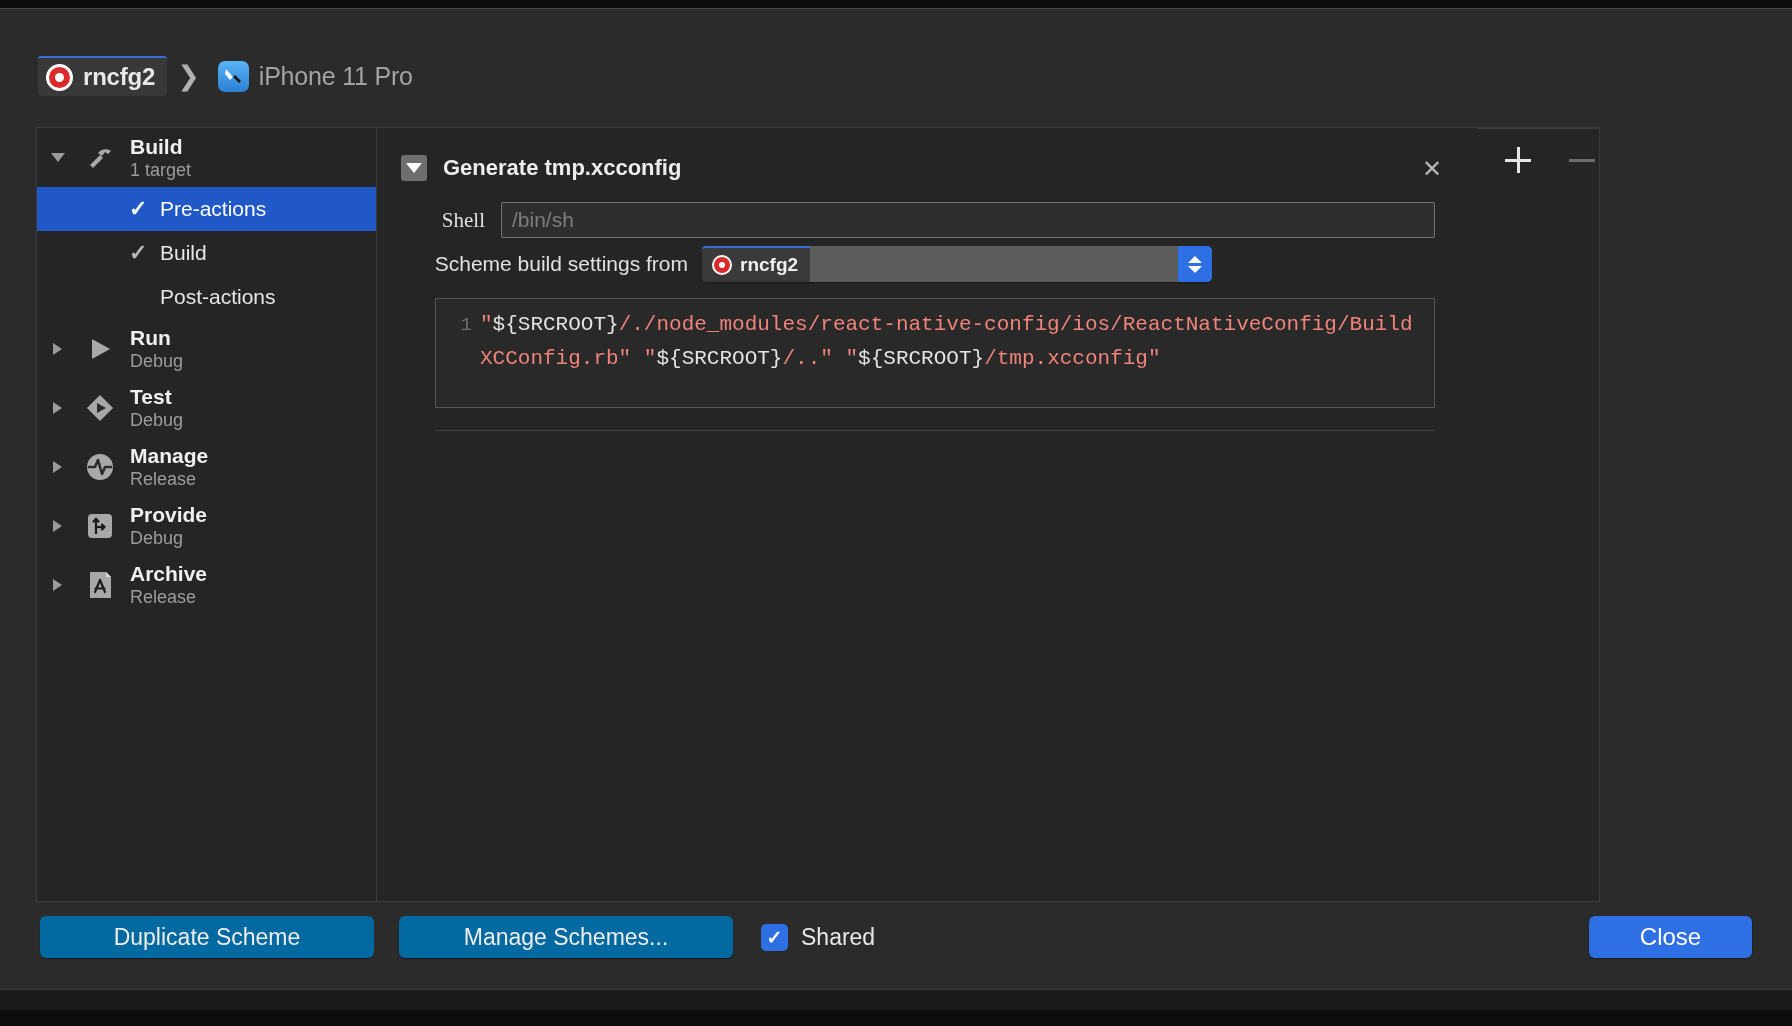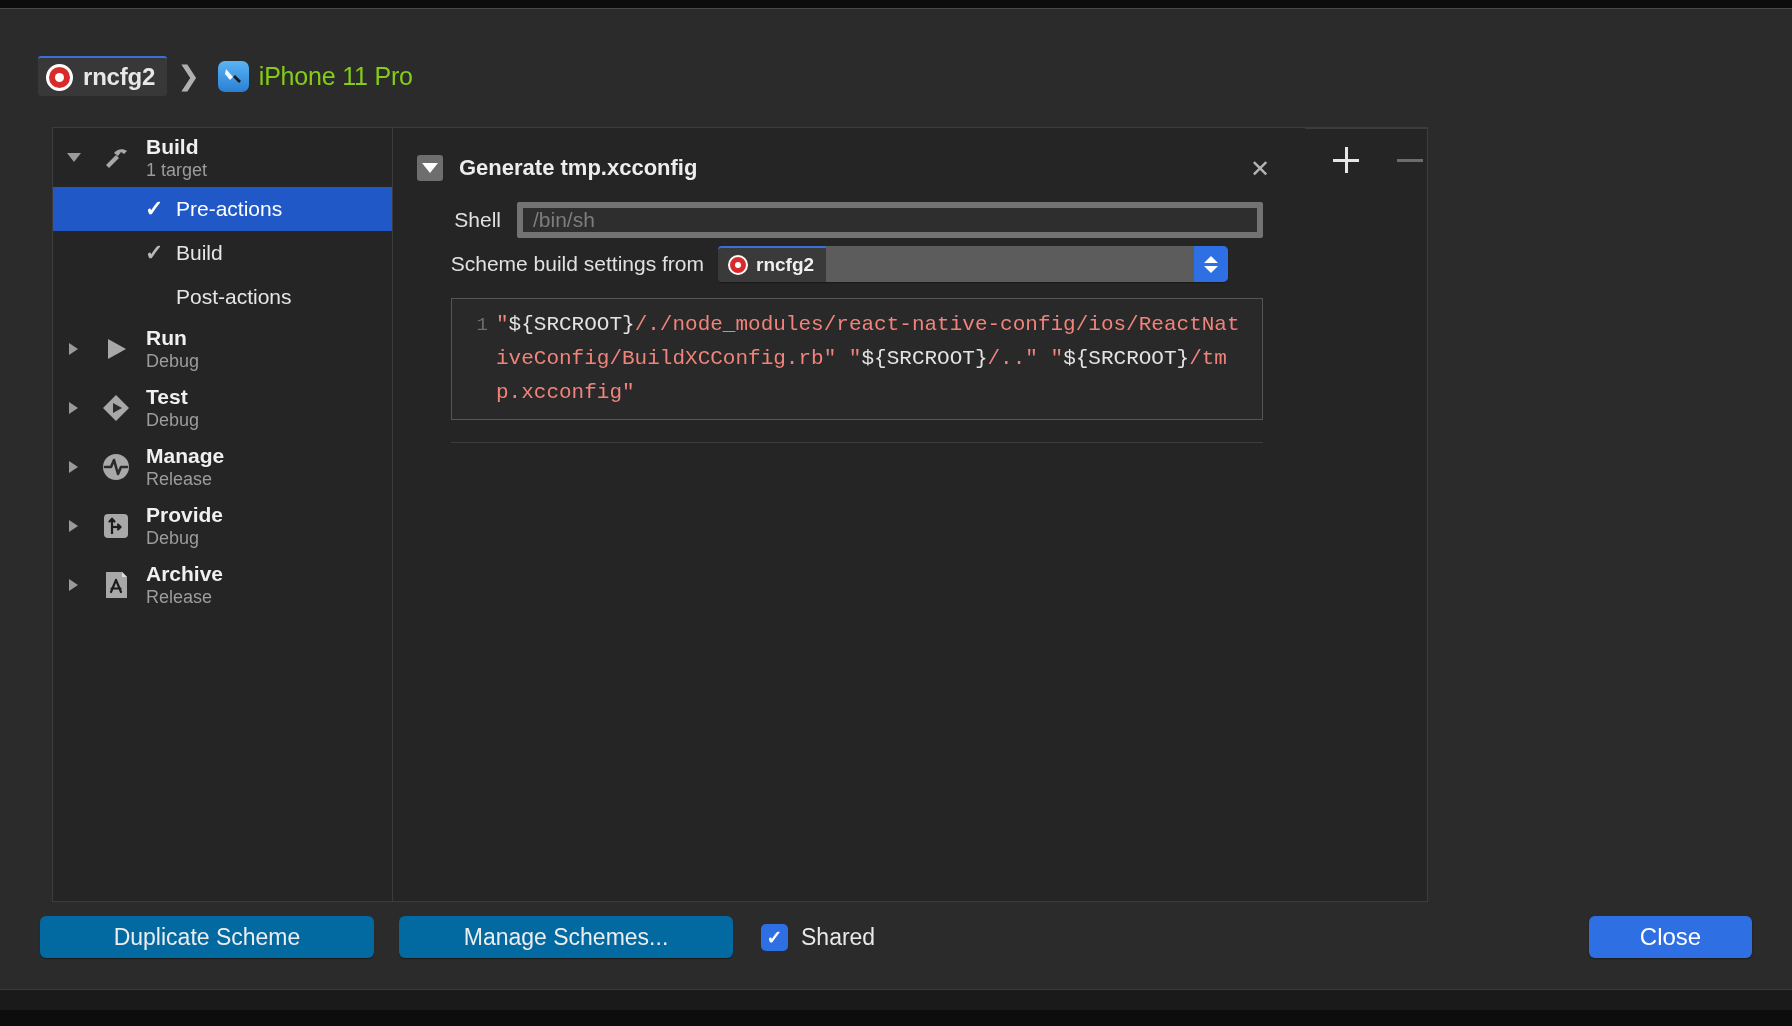--- a/index.html
+++ b/index.html
@@ -46,21 +46,21 @@
   }
   .crumb-label {
     font-size: 24px;
     font-weight: bold;
     color: #e8e8e8;
     margin-left: 10px;
     letter-spacing: -0.2px;
   }
   .crumb-label.plain {
     font-weight: normal;
-    color: #84cc16;
+    color: #a3a3a3;
     font-size: 25px;
   }
   .crumb-sep {
     color: #b0b0b0;
     font-size: 27px;
     margin: 0 10px;
     font-weight: 300;
   }
 
   
@@ -102,22 +102,22 @@
     justify-content: center;
     flex: none;
     position: relative;
     overflow: hidden;
   }
   .device-icon svg { display:block; }
 
   
   #content {
     position: absolute;
-    left: 52px; top: 118px;
-    width: 1376px; height: 775px;
+    left: 36px; top: 118px;
+    width: 1564px; height: 775px;
     display: flex;
     border: 1px solid #3c3c3c;
     box-sizing: border-box;
     background: #14532d;
   }
 
   
   #sidebar {
     width: 340px;
     background: #252525;
@@ -259,29 +259,29 @@
     align-items: center;
     margin-top: 8px;
     padding-left: 6px;
   }
   .field-label {
     font-size: 21px;
     color: #e0e0e0;
     text-align: right;
     flex: none;
   }
-  #shell-row .field-label { width: 84px; }
+  #shell-row .field-label { width: 84px; font-family: Liberation Serif, serif; }
   #settings-row .field-label { width: 287px; }
 
   #shell-input {
     margin-left: 16px;
     flex: 1;
     height: 36px;
     background: #2e2e2e;
-    border: 6px solid #737373;
+    border: 1px solid #737373;
     box-sizing: border-box;
     border-radius: 2px;
     display: flex;
     align-items: center;
     padding-left: 10px;
     font-size: 21px;
     color: #7d7d7d;
     margin-right: 24px;
   }
 

